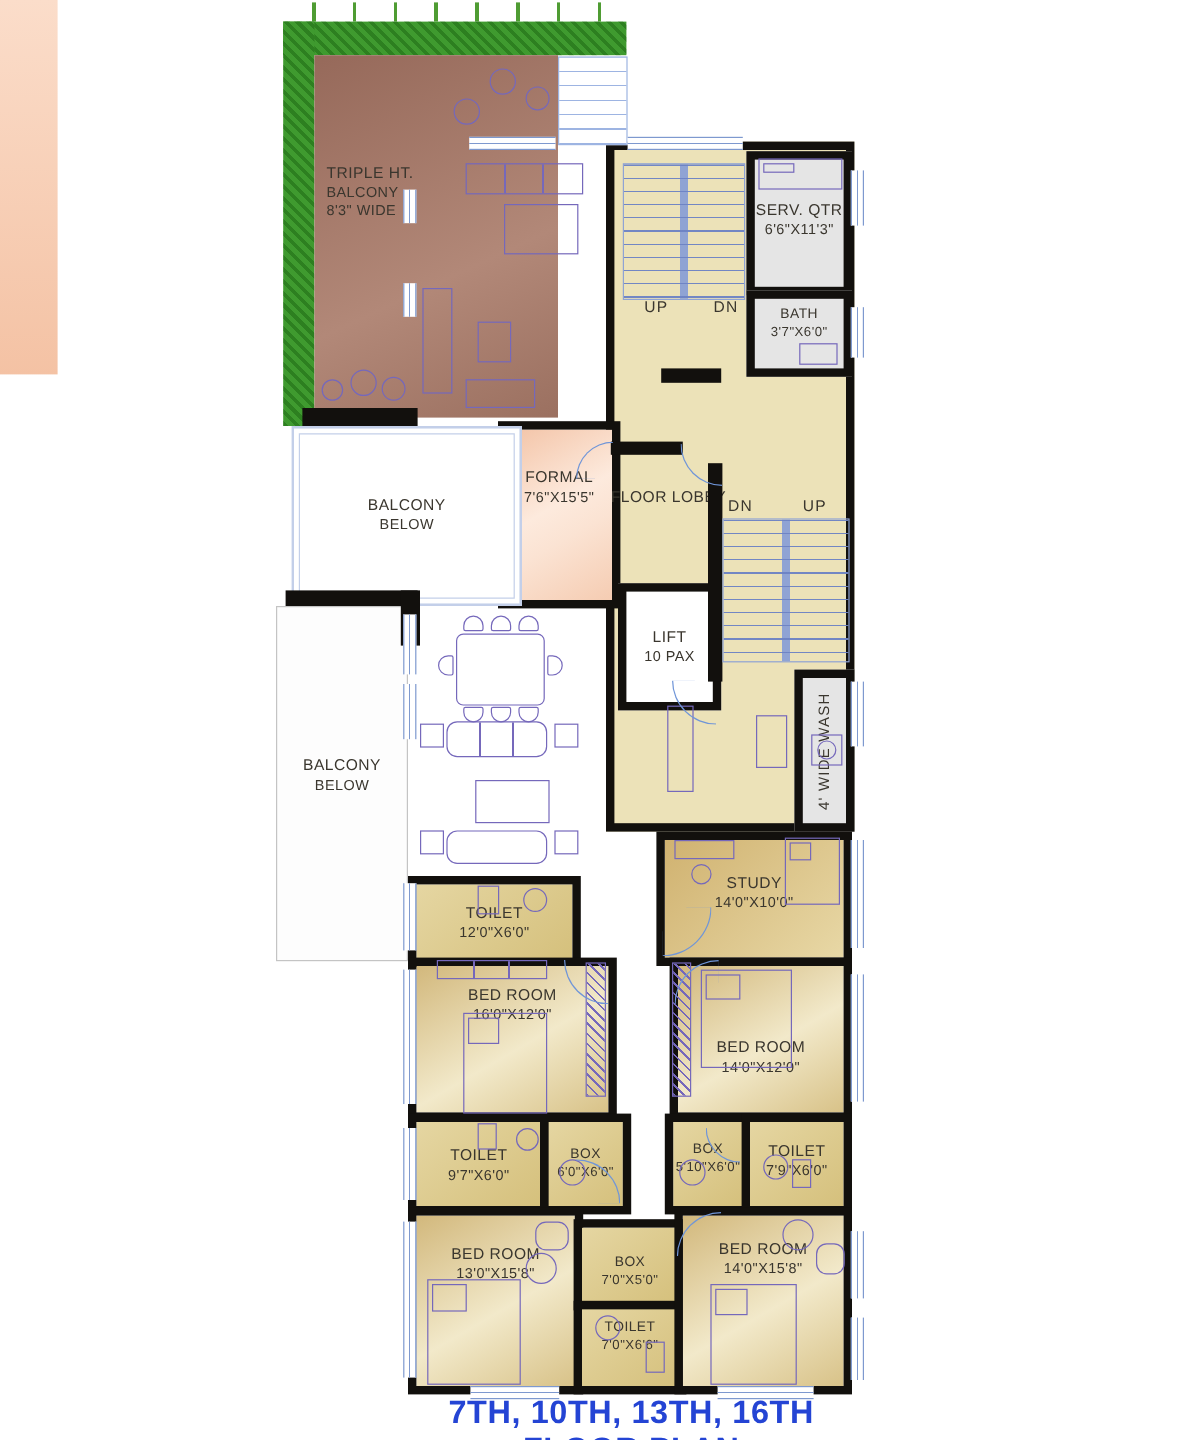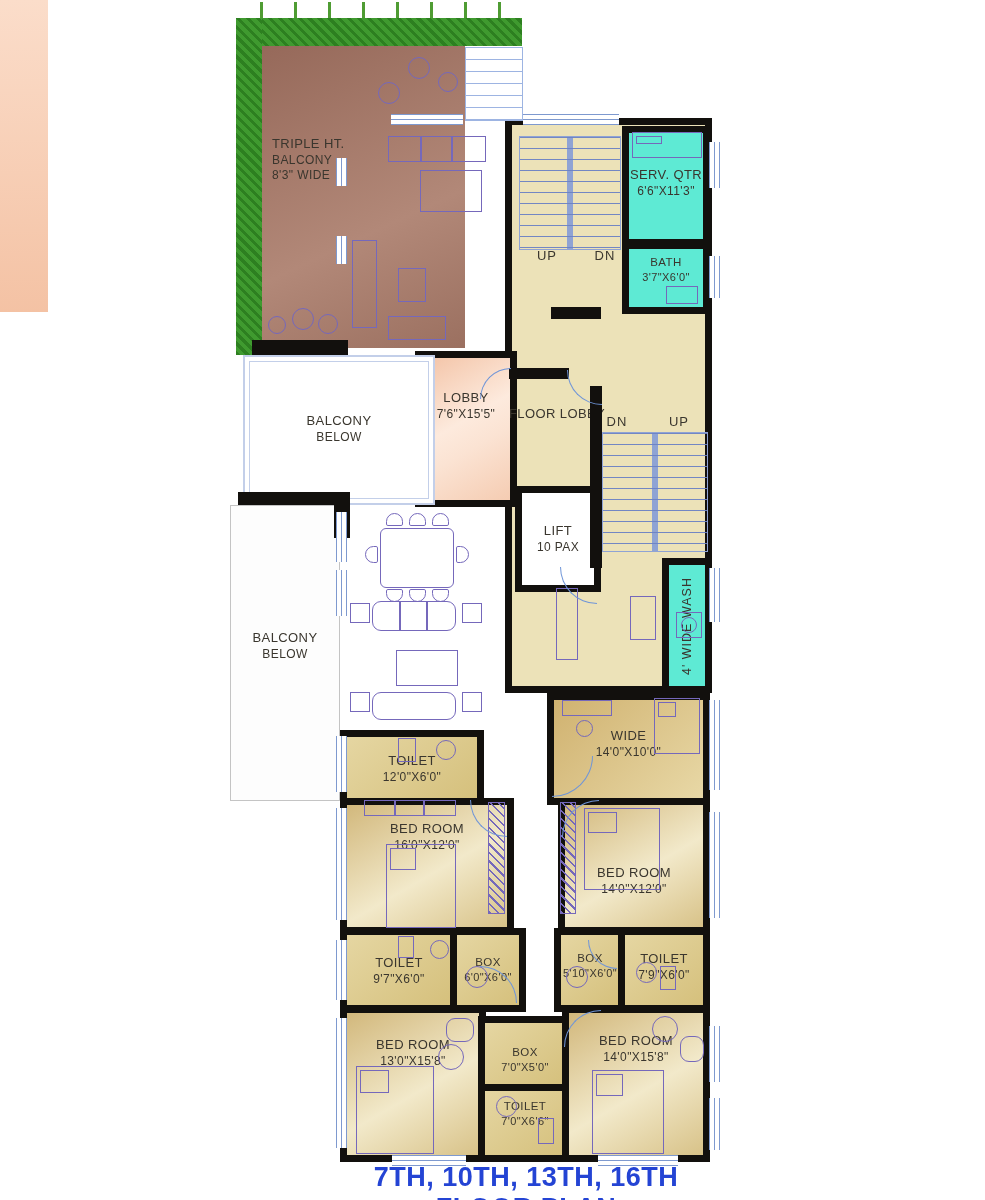--- a/index.html
+++ b/index.html
@@ -4,21 +4,21 @@
 <style>
   html,body{margin:0;padding:0;background:#fff;}
   #plan{position:relative;width:985px;height:1200px;background:#fff;overflow:hidden;
         font-family:"Liberation Sans",sans-serif;}
   .room{position:absolute;box-sizing:border-box;border:7px solid #12100d;z-index:2;}
   .noborder{border:none;}
   .pink{background:linear-gradient(150deg,#f3c3a6,#fdeadd 45%,#fbe3d3 62%,#f5ccb2);}
   .pink2{background:linear-gradient(140deg,#fbe3d5,#fdf2ec 50%,#f8d7c3);}
   .kitchen{background:radial-gradient(circle at 50% 45%,#fdf0e6 12%,#f9d3ba 78%);}
   .beige{background:#ece2b8;}
-  .beige2{background:#5eead4;}
+  .beige2{background:#e5e5e5;}
   .white{background:#ffffff;}
   .tan{background:linear-gradient(150deg,#d2b87c,#f2e9ca 55%,#d8c288);}
   .tan2{background:linear-gradient(135deg,#d0b270,#e8d8a6);}
   .tan3{background:linear-gradient(140deg,#e5d6a2,#d5c07c);}
   .brown{background:linear-gradient(155deg,#96695a,#b28878 60%,#9b7060);border:none;z-index:1;}
   .corridor{background:linear-gradient(to bottom,#fbddca,#f4c2a4);border:none;z-index:1;}
   .balc{background:#fff;border:2px solid #c3cfe9;box-shadow:inset 0 0 0 4px #fff,inset 0 0 0 5px #c3cfe9;}
   .balc2{background:#fdfdfd;border:1px solid #c4c4c4;}
   .green{position:absolute;background:#3f9a2f;z-index:1;
          background-image:repeating-linear-gradient(45deg,rgba(16,84,8,.38) 0 3px,transparent 3px 7px);}
@@ -83,21 +83,21 @@
       </div>
     </div>
     <div class="room beige2" style="left: 622px; top: 242px; width: 88px; height: 72px; z-index: 3;">
       <div class="lbl sm" style="top: 6px;">
         <div>BATH</div>
         <div class="dims">3'7"X6'0"</div>
       </div>
     </div>
     <div class="room pink" style="left: 415px; top: 351px; width: 102px; height: 156px; z-index: 3;">
       <div class="lbl" style="top: 32px;">
-        <div>LOBBY</div>
+        <div>FORMAL</div>
         <div class="dims">7'6"X15'5"</div>
       </div>
     </div>
     <div class="room noborder" style="left: 509px; top: 398px; width: 88px; height: 40px; z-index: 3; background: transparent;">
       <div class="lbl" style="top: 8px;">
         <div>FLOOR LOBBY</div>
       </div>
     </div>
     <div class="room white" style="left: 515px; top: 486px; width: 86px; height: 106px; z-index: 3;">
       <div class="lbl" style="top: 30px;">
@@ -117,21 +117,21 @@
         <div class="dims">BELOW</div>
       </div>
     </div>
     <div class="room beige2" style="left: 662px; top: 558px; width: 50px; height: 135px; z-index: 3;">
       <div class="lbl vert">
         <div>4' WIDE WASH</div>
       </div>
     </div>
     <div class="room tan2" style="left: 547px; top: 693px; width: 163px; height: 112px; z-index: 3;">
       <div class="lbl" style="top: 28px;">
-        <div>WIDE</div>
+        <div>STUDY</div>
         <div class="dims">14'0"X10'0"</div>
       </div>
     </div>
     <div class="room tan3" style="left: 340px; top: 730px; width: 144px; height: 76px; z-index: 3;">
       <div class="lbl" style="top: 16px;">
         <div>TOILET</div>
         <div class="dims">12'0"X6'0"</div>
       </div>
     </div>
     <div class="room tan" style="left: 340px; top: 798px; width: 174px; height: 136px; z-index: 3;">

